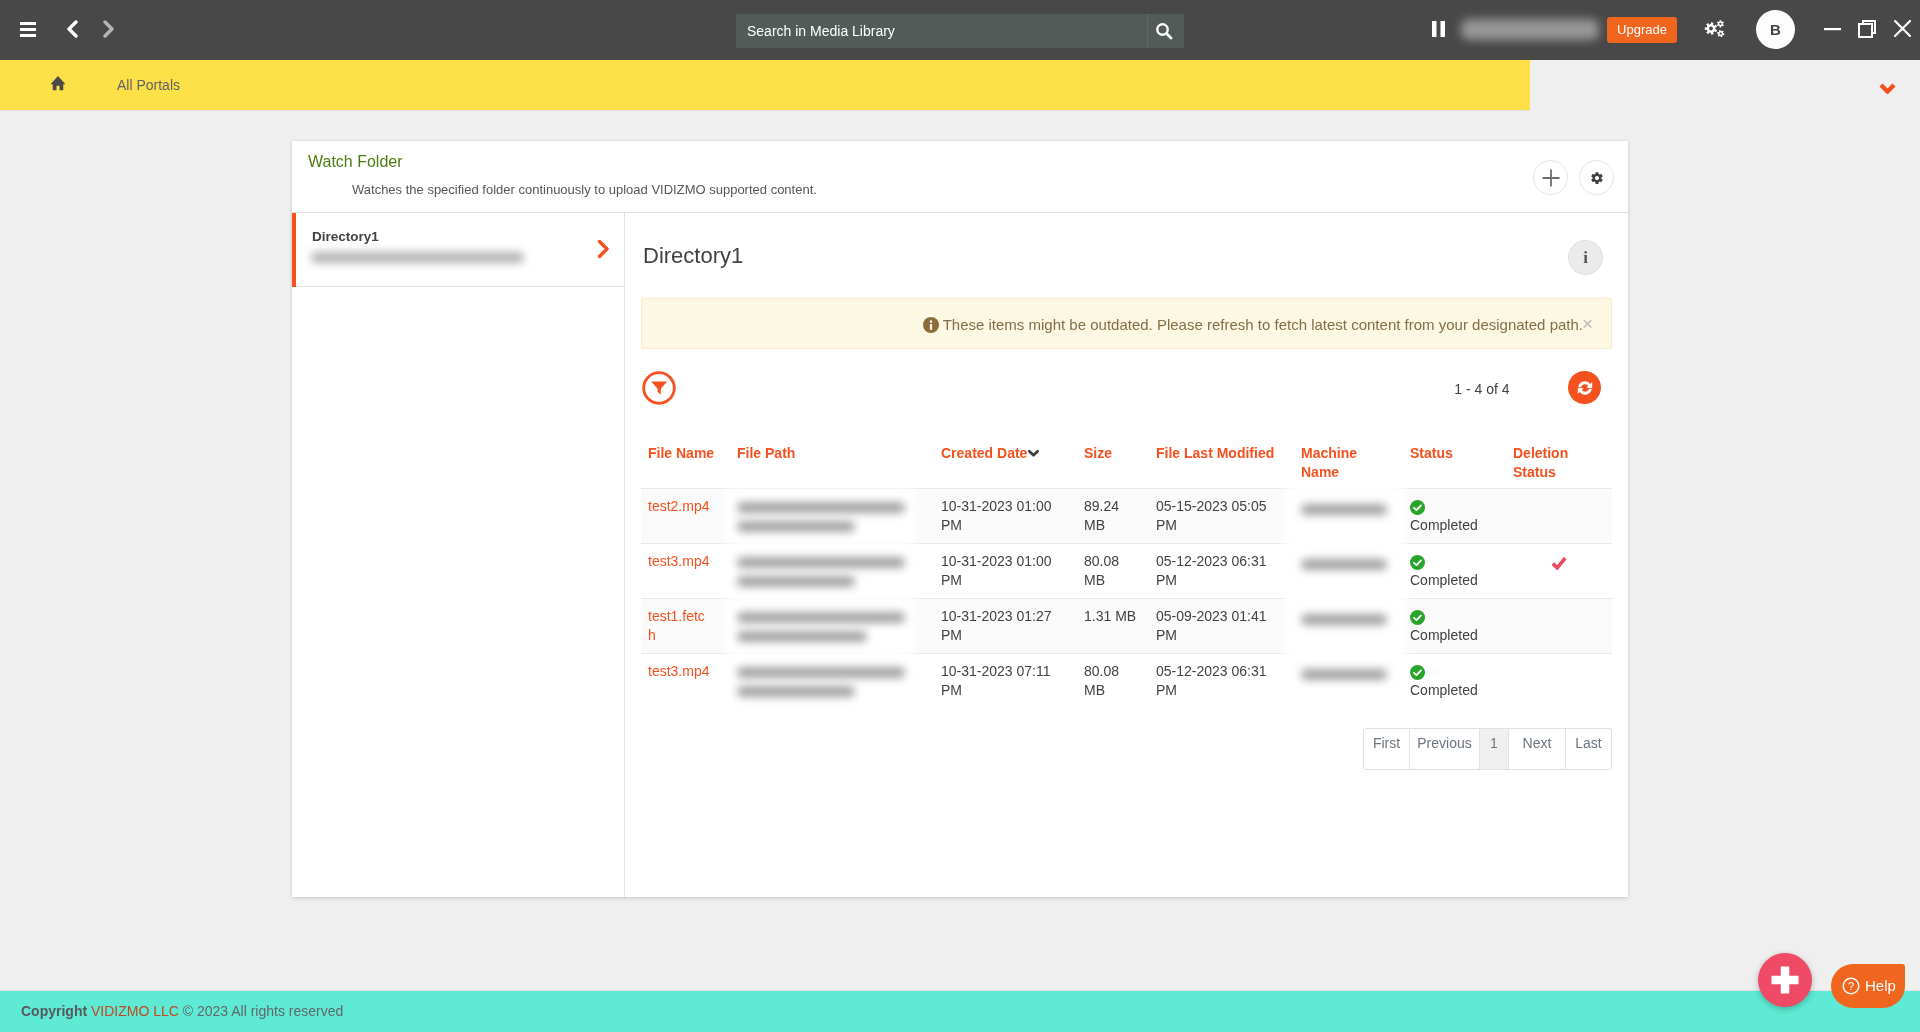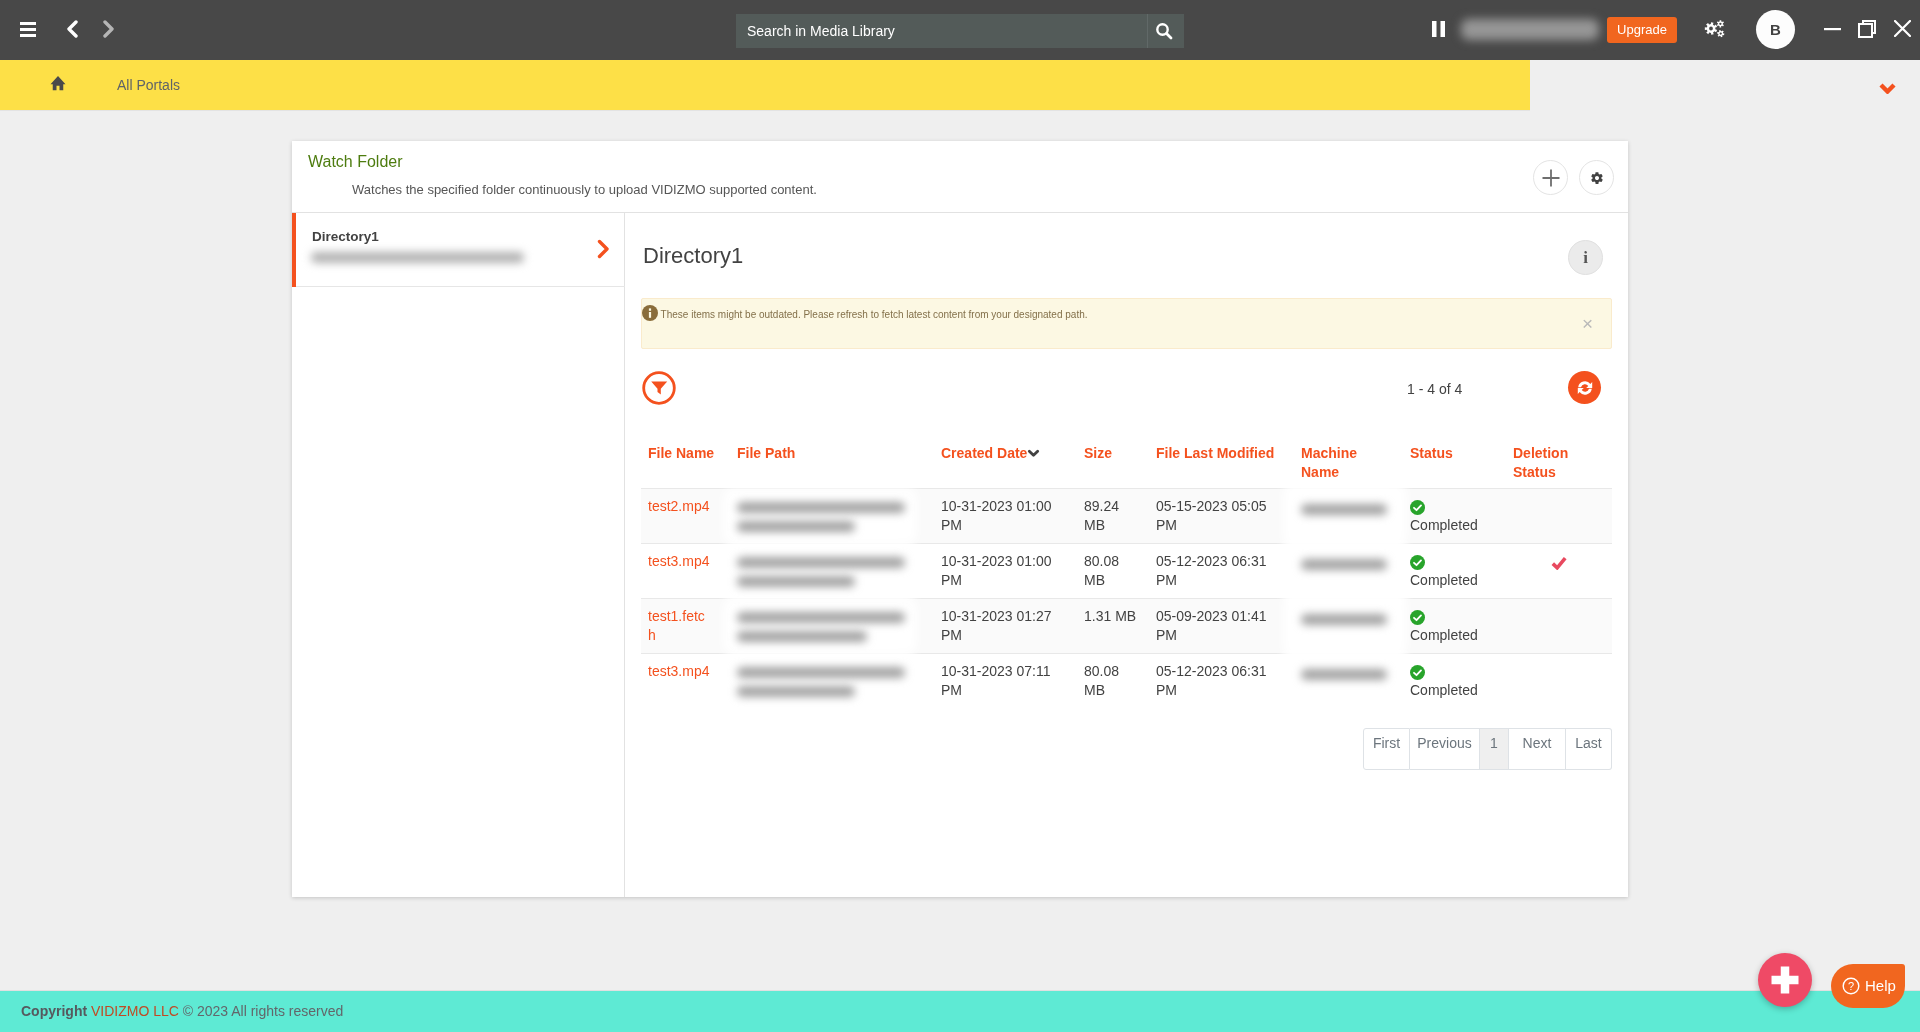--- a/index.html
+++ b/index.html
@@ -34,24 +34,24 @@
   #diritem { position:absolute; left:0; top:0; width:333px; height:74px; border-bottom:1px solid #e6e6e6; }
   #diritem .bar { position:absolute; left:0; top:0; width:4px; height:74px; background:#f4511e; }
   #diritem .t { position:absolute; left:20px; top:16px; font-size:13.5px; font-weight:bold; color:#424242; }
   #diritem .p { position:absolute; left:19px; top:39px; width:213px; height:11px; background:#b2b2b2; filter:blur(4px); border-radius:5px; }
 
   
   #rpanel { position:absolute; left:334px; top:72px; width:1002px; height:684px; }
   #dirtitle { position:absolute; left:17px; top:30px; font-size:22px; color:#424242; }
   #infob { position:absolute; left:942px; top:27px; width:35px; height:35px; border-radius:50%; background:#ebebeb; border:1px solid #e0e0e0; text-align:center; }
   #warn { position:absolute; left:15px; top:85px; width:971px; height:51px; background:#fcf8e3; border:1px solid #faebcc; border-radius:2px; }
-  #warn .txt { position:absolute; left:0; top:6px; width:941px; text-align:left; font-size:10px; color:#83704a; }
+  #warn .txt { position:absolute; left:0; top:17px; width:941px; text-align:right; font-size:15px; color:#83704a; }
   #warn .x { position:absolute; right:18px; top:14px; color:#b9b9b9; font-size:19px; }
 
-  #countl { position:absolute; left:781px; top:168px; width:150px; text-align:left; font-size:14px; color:#424242; }
+  #countl { position:absolute; left:781px; top:168px; width:150px; text-align:center; font-size:14px; color:#424242; }
   #refreshb { position:absolute; left:942px; top:158px; width:33px; height:33px; border-radius:50%; background:#f4511e; }
   #filterb { position:absolute; left:16px; top:158px; width:33px; height:33px; }
 
   
   #tbl { position:absolute; left:15px; top:219px; width:971px; }
   .th { position:absolute; font-size:14px; font-weight:bold; color:#f4511e; line-height:19px; }
   .td { position:absolute; font-size:14px; color:#424242; line-height:19px; }
   .link { color:#f4511e; }
   .row { position:absolute; left:0; width:971px; height:55px; border-top:1px solid #e8e8e8; }
   .stripe { background:#fafafa; }

